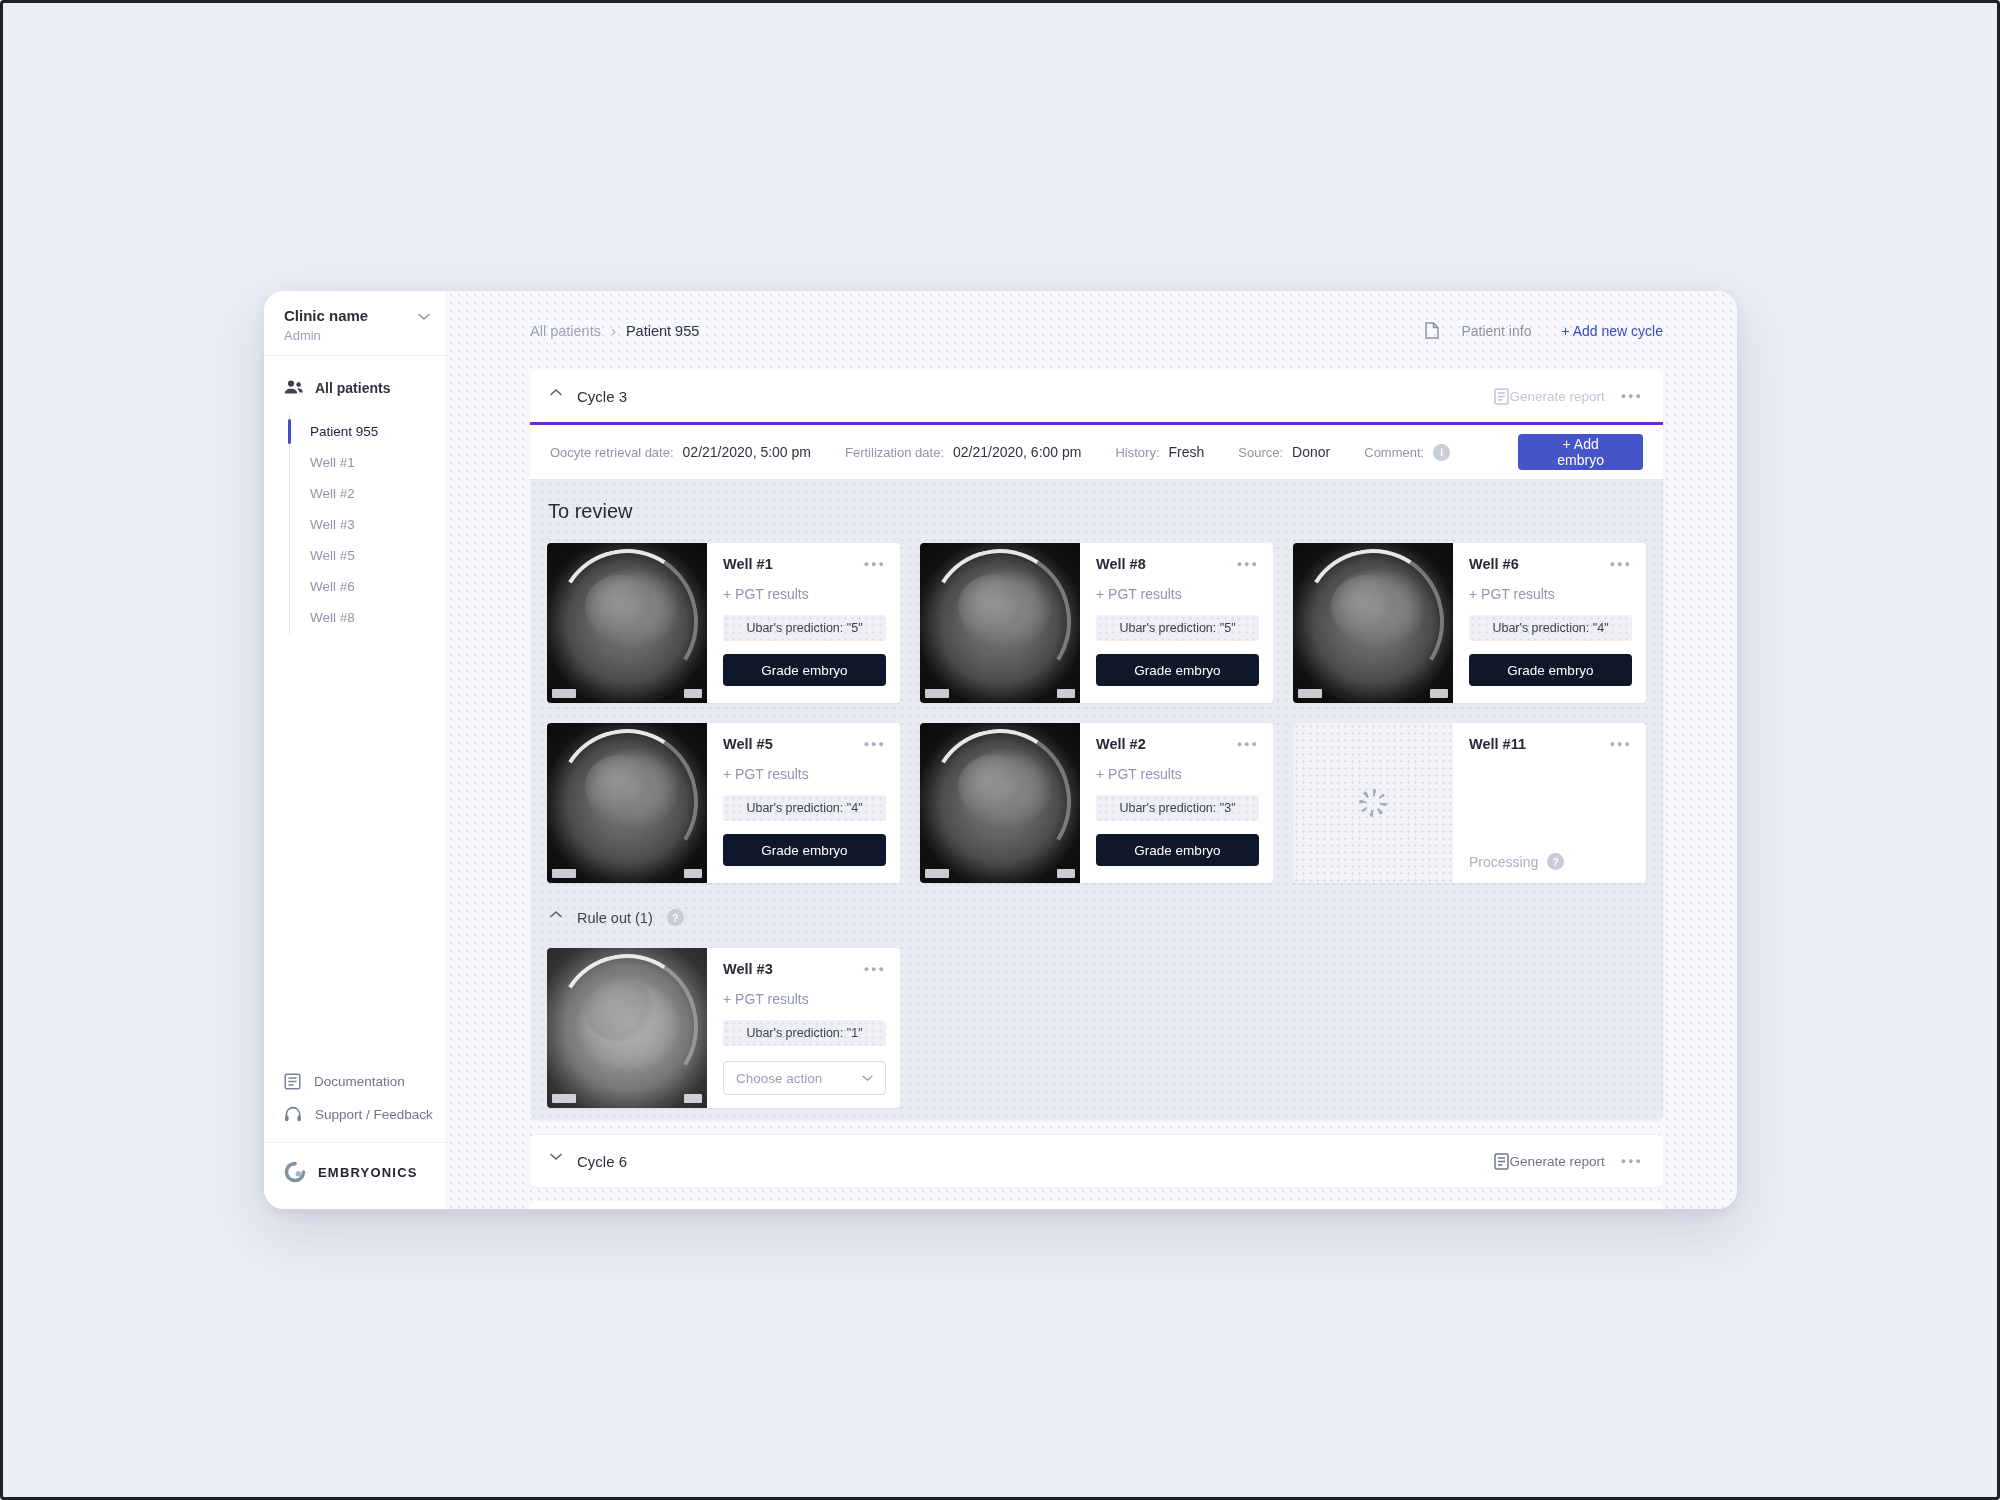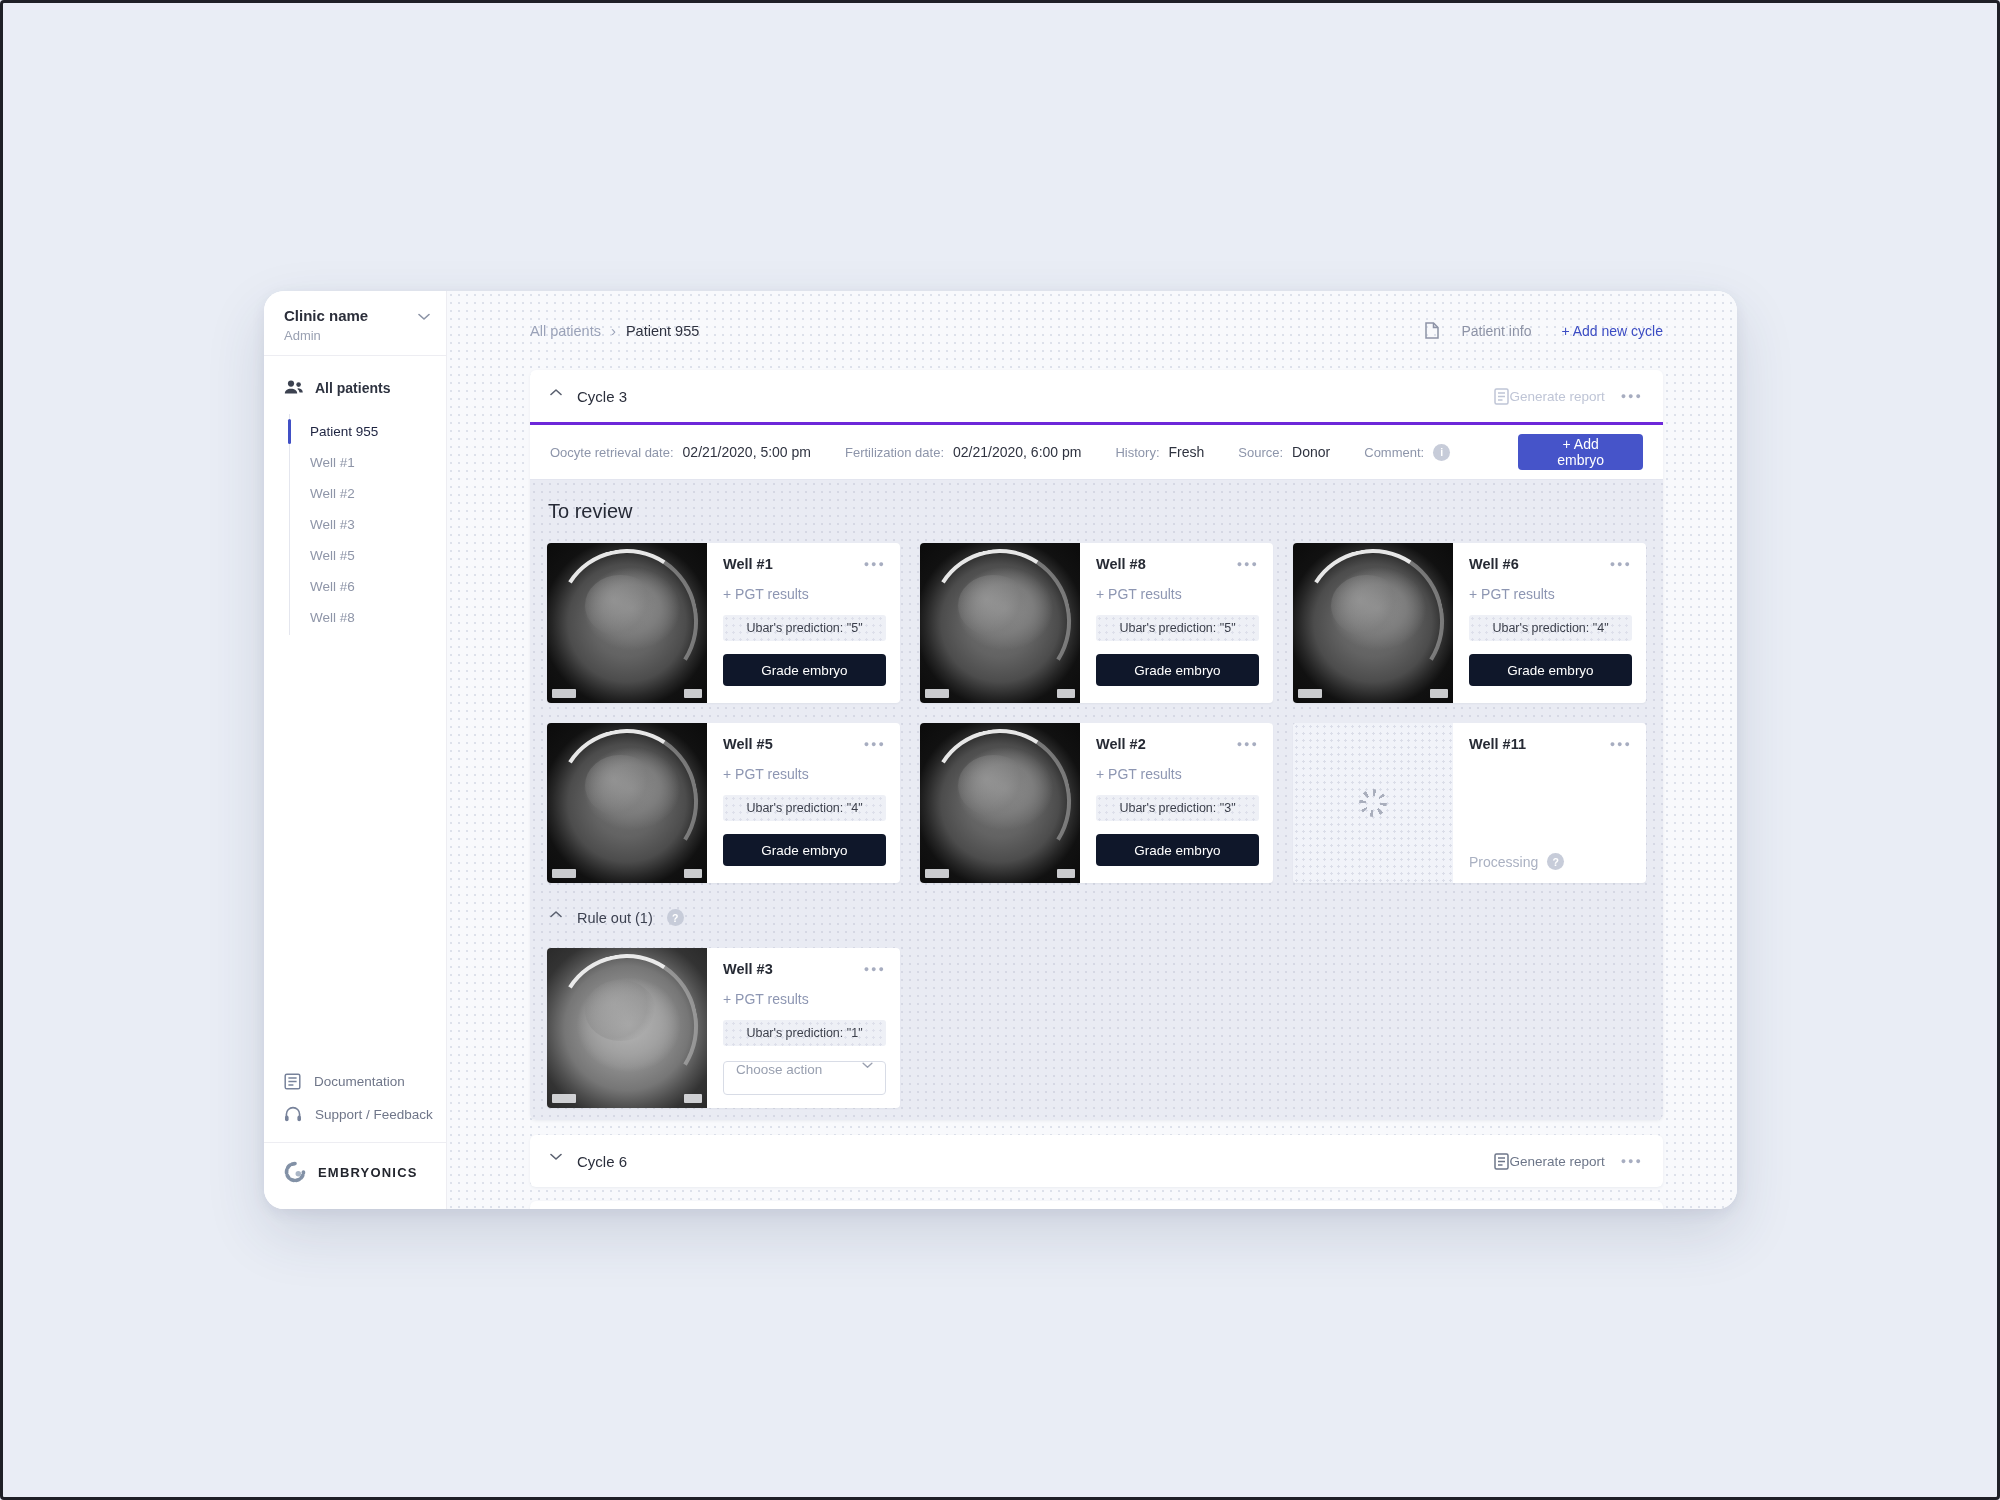--- a/index.html
+++ b/index.html
@@ -84,21 +84,21 @@
   .grid{display:grid;grid-template-columns:repeat(3,1fr);gap:20px;}
 
   .card{display:flex;height:160px;background:#fff;border-radius:4px;overflow:hidden;box-shadow:0 1px 2px rgba(40,50,80,.05);}
   .card-body{flex:1;display:flex;flex-direction:column;padding:13px 14px 13px 16px;min-width:0;}
   .card-headrow{display:flex;align-items:center;justify-content:space-between;}
   .card-title{font-size:14.5px;font-weight:600;color:#262a34;}
   .pgt{margin-top:14px;font-size:14px;color:#8d96b2;cursor:pointer;}
   .chip{margin-top:13px;height:26px;border-radius:3px;background:#eef0f6;display:flex;align-items:center;justify-content:center;
     font-size:12.5px;color:#3a3e4a;background-image:radial-gradient(circle,rgba(175,180,200,.28) 1px,transparent 1.2px);background-size:7px 7px;}
   .btn-grade{margin-top:13px;height:32px;border:none;border-radius:4px;background:#0f172a;color:#fff;font-size:13.5px;font-family:inherit;cursor:pointer;}
-  .select{margin-top:15px;height:34px;border:1px solid #d8dce6;border-radius:4px;background:#fff;display:flex;align-items:flex-start;
+  .select{margin-top:15px;height:34px;border:1px solid #d8dce6;border-radius:4px;background:#fff;display:flex;align-items:center;
     justify-content:space-between;padding:0 12px;font-size:13.5px;color:#99a0b0;cursor:pointer;}
   .select .chev{color:#9aa0b0;}
 
   
   .embryo{position:relative;width:160px;height:160px;flex:none;cursor:pointer;background:
     radial-gradient(42% 36% at 53% 41%,#8f8f8f 0%,#7d7d7d 42%,rgba(95,95,95,0) 72%),
     radial-gradient(circle at 50% 50%,#707070 0%,#636363 30%,#4c4c4c 52%,#262626 66%,#111 75%,#0b0b0b 100%);}
   .embryo::before{content:"";position:absolute;left:6%;top:4%;width:88%;height:90%;border-radius:50%;
     border:4px solid transparent;border-top-color:rgba(242,242,242,.95);border-right-color:rgba(210,210,210,.45);
     transform:rotate(-12deg);}

